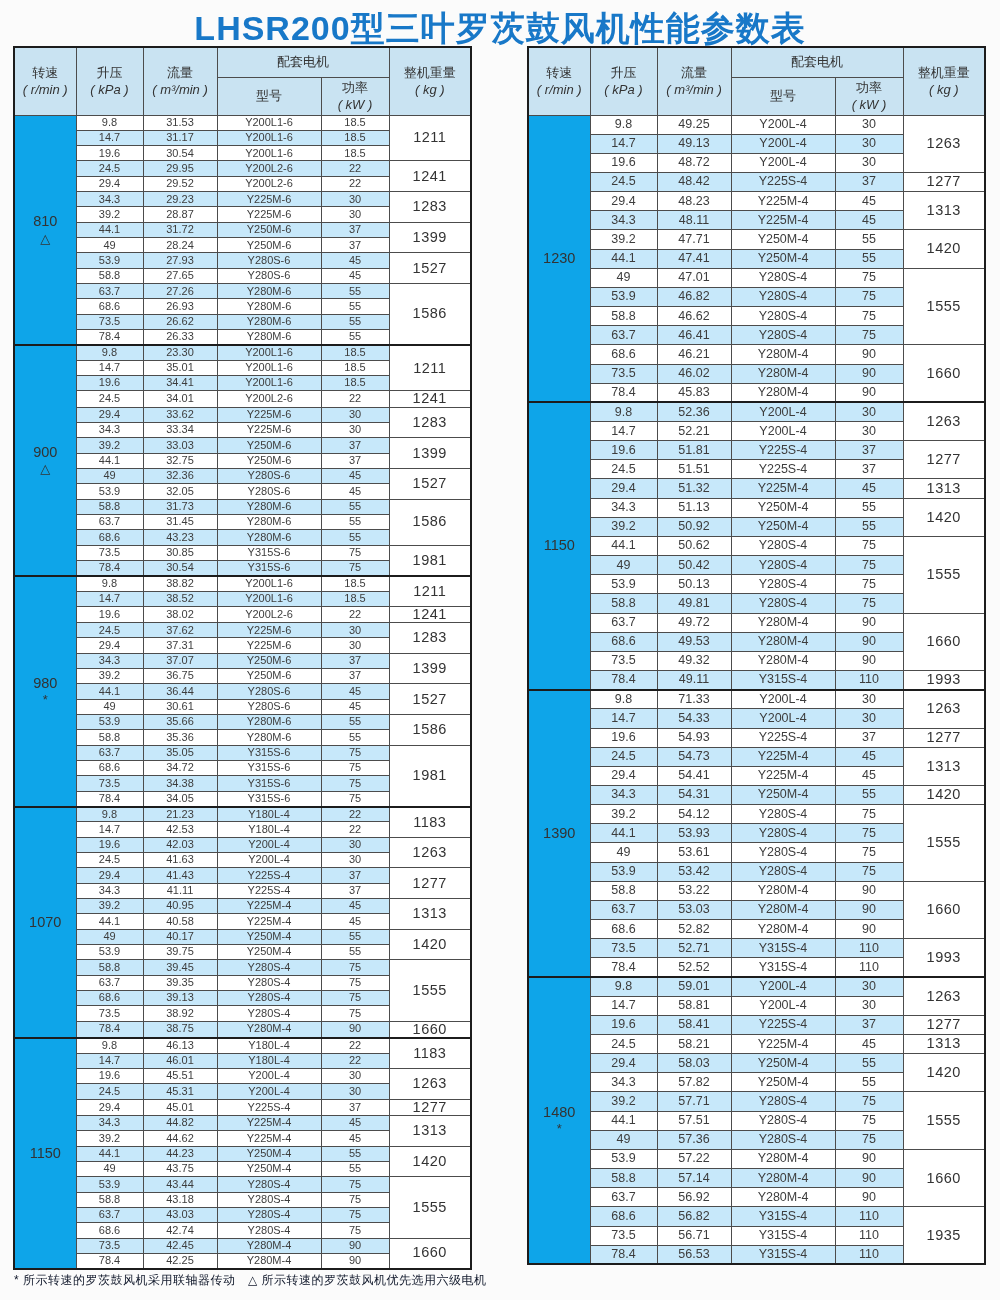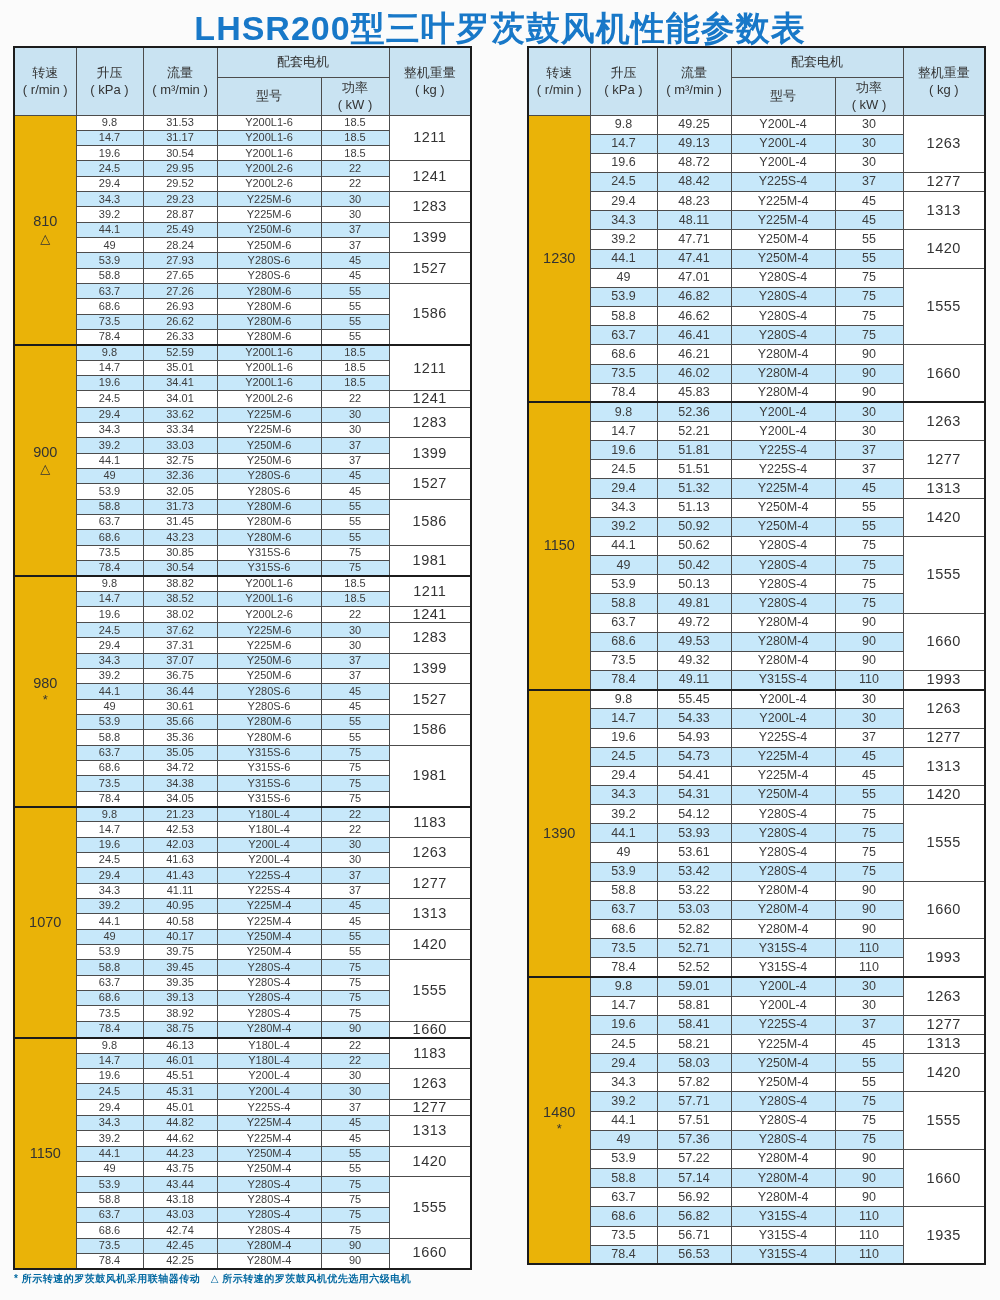--- a/index.html
+++ b/index.html
@@ -29,28 +29,28 @@
   .perf-table thead th{
     background:#c9e3f2;font-weight:normal;font-size:13px;color:#333;
   }
   .perf-table thead tr.h1{height:30px;}
   .perf-table thead tr.h2{height:38px;}
   .tbl-left tbody tr{height:15.333px;}
   .tbl-right tbody tr{height:19.166px;}
   .tbl-left tbody td{font-size:11px;}
   .tbl-right tbody td{font-size:12.5px;}
   tbody td.stripe{background:#c7e8fa;}
-  tbody td.speed-cell{background:#eab308;font-size:14.5px;color:#333;margin-left:28px;}
+  tbody td.speed-cell{background:#0ea5e9;font-size:14.5px;color:#333;margin-left:28px;}
   tbody td.speed-cell .mark{font-size:13px;margin-top:2px;}
   tbody td.weight-cell{background:#fff;font-size:14.5px;color:#333;letter-spacing:0.5px;}
   tbody tr.sec-start td{border-top:2px solid #1c1c1c;}
-  .unit-line{display:block;margin-top:3px;}
+  .unit-line{display:block;margin-top:3px;font-style:italic;}
   .footnote{
     position:absolute;left:14px;top:1272px;width:970px;
-    font-size:10px;color:#0369a1;letter-spacing:0.5px;font-weight:bold;
+    font-size:12px;color:#0f172a;letter-spacing:0.5px;
   }
 </style>
 </head>
 <body>
 
 <div class="page-title" style="color: rgb(24, 120, 200);">LHSR200型三叶罗茨鼓风机性能参数表</div>
 
 <table class="perf-table tbl-left">
   <colgroup>
     <col style="width:62px">
@@ -118,21 +118,21 @@
         <td rowspan="2" class="weight-cell">1283</td>
       </tr>
       <tr>
         <td>39.2</td>
         <td>28.87</td>
         <td>Y225M-6</td>
         <td>30</td>
       </tr>
       <tr>
         <td class="stripe">44.1</td>
-        <td class="stripe">25.49</td>
+        <td class="stripe">31.72</td>
         <td class="stripe">Y250M-6</td>
         <td class="stripe">37</td>
         <td rowspan="2" class="weight-cell">1399</td>
       </tr>
       <tr>
         <td>49</td>
         <td>28.24</td>
         <td>Y250M-6</td>
         <td>37</td>
       </tr>
@@ -173,21 +173,21 @@
         <td>26.33</td>
         <td>Y280M-6</td>
         <td>55</td>
       </tr>
       <tr class="sec-start">
         <td rowspan="15" class="speed-cell">
           <div>900</div>
           <div class="mark">△</div>
         </td>
         <td class="stripe">9.8</td>
-        <td class="stripe">52.59</td>
+        <td class="stripe">23.30</td>
         <td class="stripe">Y200L1-6</td>
         <td class="stripe">18.5</td>
         <td rowspan="3" class="weight-cell">1211</td>
       </tr>
       <tr>
         <td>14.7</td>
         <td>35.01</td>
         <td>Y200L1-6</td>
         <td>18.5</td>
       </tr>
@@ -799,21 +799,21 @@
         <td class="stripe">49.11</td>
         <td class="stripe">Y315S-4</td>
         <td class="stripe">110</td>
         <td rowspan="1" class="weight-cell">1993</td>
       </tr>
       <tr class="sec-start">
         <td rowspan="15" class="speed-cell">
           <div>1390</div>
         </td>
         <td>9.8</td>
-        <td>55.45</td>
+        <td>71.33</td>
         <td>Y200L-4</td>
         <td>30</td>
         <td rowspan="2" class="weight-cell">1263</td>
       </tr>
       <tr>
         <td class="stripe">14.7</td>
         <td class="stripe">54.33</td>
         <td class="stripe">Y200L-4</td>
         <td class="stripe">30</td>
       </tr>

